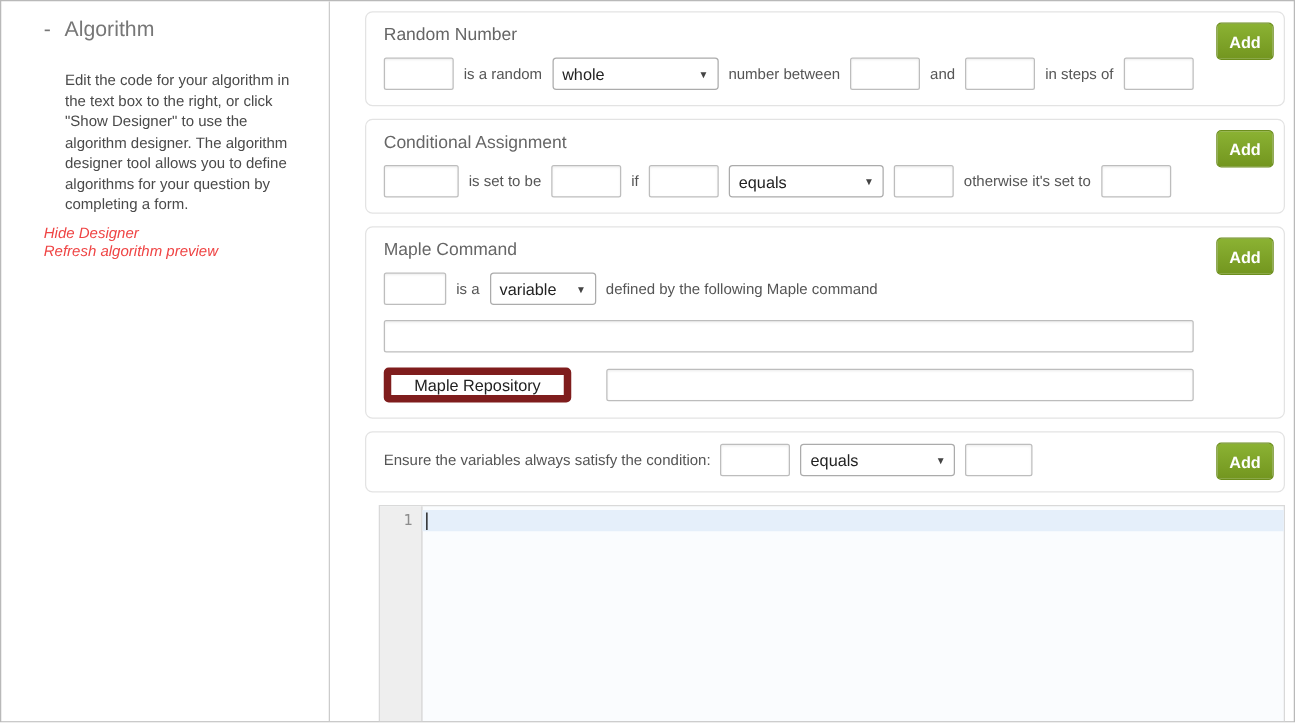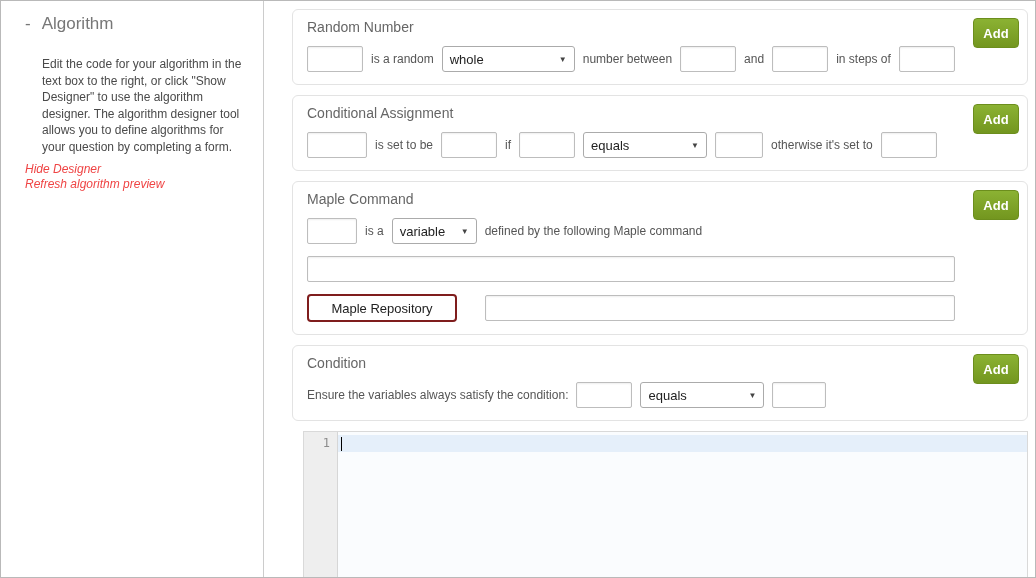--- a/index.html
+++ b/index.html
@@ -13,21 +13,21 @@
     border:1px solid #b9b9b9;
     background:#fff;
     display:flex;
     overflow:hidden;
   }
 
   
   .sidebar {
     width:263px; flex-shrink:0;
     border-right:1px solid #cccccc;
-    padding:13px 18px 0 24px;
+    padding:13px 18px 0 34px;
   }
   .sidebar-title { font-size:17px; color:#777; }
   .collapse-glyph { margin-right:11px; color:#777; cursor:pointer; }
   .sidebar-desc {
     margin-top:22px;
     font-size:12px; color:#4a4a4a; line-height:1.38;margin-left:17px;
   }
   .sidebar-links { margin-top:7px; }
   .side-link {
     display:block;
@@ -87,21 +87,21 @@
     border:1px solid #ababab; border-radius:3px;
     background:#fff; font-size:13px; color:#222;
     cursor:pointer;
     text-align:center;
   }
   .sel-whole{width:133px}.sel-equals{width:124px}.sel-variable{width:85px}
   .select .arrow { font-size:8px; color:#444; margin-left:10px; }
   .repo-btn {
     width:150px; height:28px;
     background:#fff;
-    border:2px solid #7f1d1d; border-radius:4px;
+    border:6px solid #7f1d1d; border-radius:4px;
     font-size:13px; color:#222; font-family:inherit;
     cursor:pointer;
     margin-right:20px;
     flex-shrink:0;
   }
 
   
   .editor {
     display:flex;
     height:181px;
@@ -206,21 +206,20 @@
         <input class="ti w648" style="">
       </div>
       <div class="row rowgap">
         <button class="repo-btn">Maple Repository</button>
         <input class="ti w470" style="">
       </div>
     </section>
 
     <section class="panel">
       <button class="add-btn">Add</button>
-      <h3 class="panel-title">Condition</h3>
       <div class="row">
         <span>Ensure the variables always satisfy the condition:</span>
         <input class="ti w56" style="">
         <div class="select sel-equals">
           <span>equals</span>
           <span class="arrow">▼</span>
         </div>
         <input class="ti w54" style="">
       </div>
     </section>

